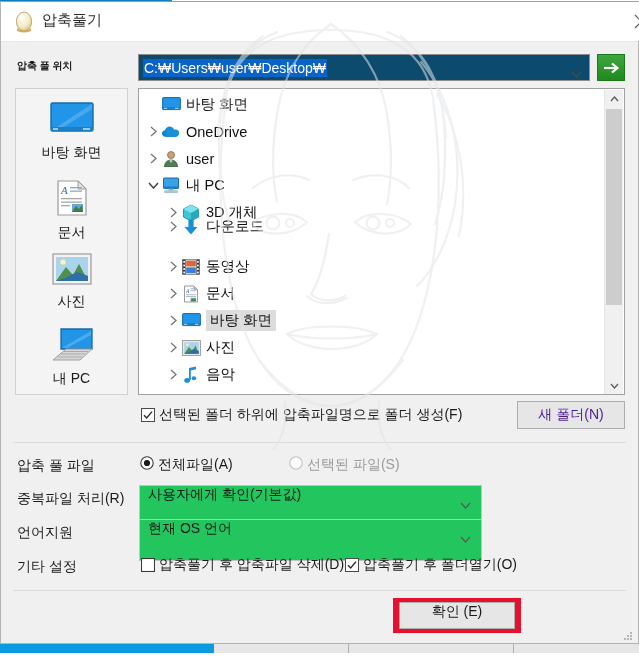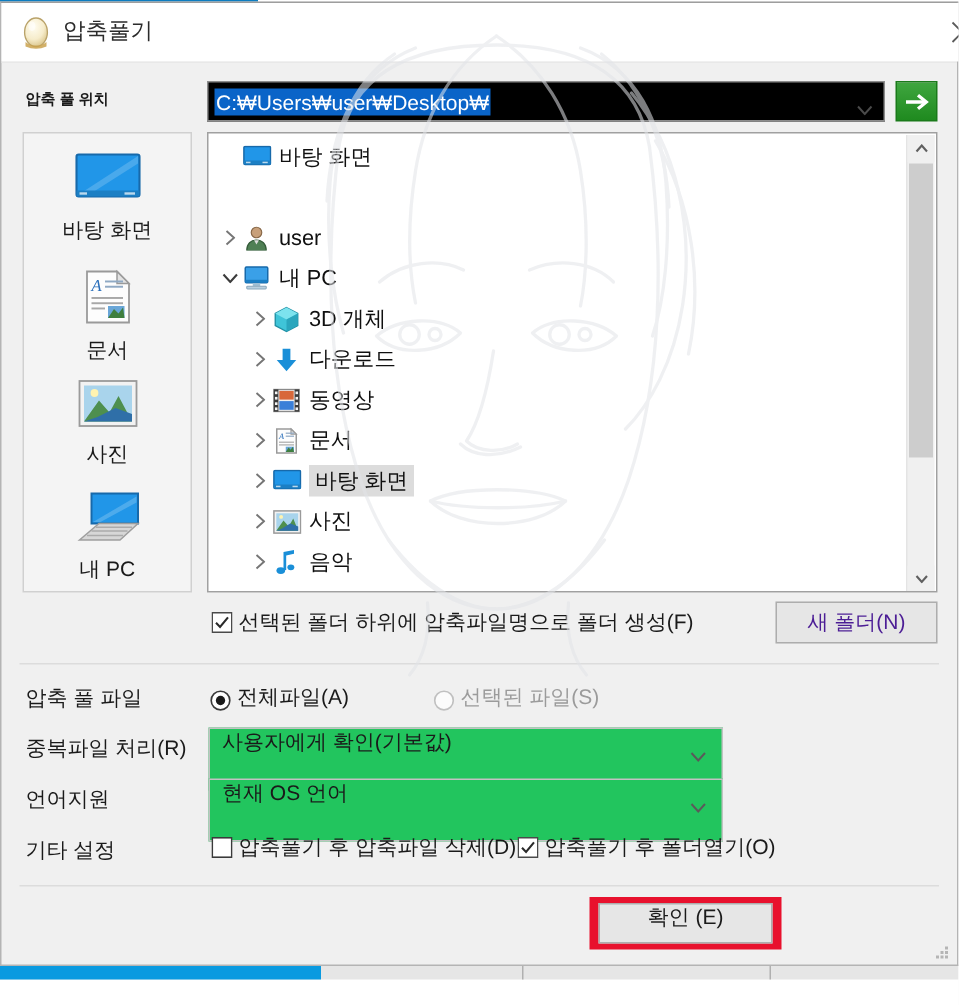--- a/index.html
+++ b/index.html
@@ -52,21 +52,21 @@
     background: #e8e8e8;
   }
 
   
   .path-label {
     position: absolute; left: 16px; top: 57px;
     font-size: 10px; font-weight: bold; color: #1a1a1a; white-space: nowrap;
   }
   .path-combo {
     position: absolute; left: 137px; top: 52px; width: 452px; height: 27px;
-    background: #000000; border: 1px solid #8c8c8c; box-sizing: border-box;
+    background: #0c4a6e; border: 1px solid #8c8c8c; box-sizing: border-box;
   }
   .path-value {
     position: absolute; left: 4px; top: 4px;
     font-size: 14px; color: #ffffff; background: #0a64c8;
     padding: 0 1px; white-space: nowrap; line-height: 18px;
   }
   .combo-arrow {
     position: absolute; right: 7px; top: 9px; width: 11px; height: 7px;
   }
   .go-btn {
@@ -139,21 +139,21 @@
 
   .hsep {
     position: absolute; left: 12px; width: 613px; height: 1px; background: #dcdcdc;
   }
 
   
   .opt-label {
     position: absolute; left: 16px; font-size: 14px; color: #1a1a1a; white-space: nowrap;
   }
   .radio-item {
-    position: absolute; display: flex; align-items: flex-end; cursor: default;
+    position: absolute; display: flex; align-items: flex-start; cursor: default;
   }
   .radio-item .rtext { font-size: 14px; margin-left: 4px; white-space: nowrap; color: #1a1a1a; }
   .radio-item.disabled .rtext { color: #9b9b9b; }
 
   .select {
     position: absolute; left: 138px; width: 343px; height: 42px;
     background: #22c55e; border: 1px solid #c2c2c2; box-sizing: border-box;
     display: flex; align-items: flex-start; cursor: default;
   }
   .select .sv { font-size: 14px; color: #1a1a1a; margin-left: 8px; white-space: nowrap; }
@@ -324,20 +324,34 @@
             <svg width="19" height="15" viewBox="0 0 19 15">
               <rect x="0.6" y="0.6" width="17.8" height="12" rx="0.8" fill="#2196e8" stroke="#1769aa" stroke-width="1"></rect>
               <rect x="0.6" y="10" width="17.8" height="2.6" fill="#1c7fc4"></rect>
               <rect x="2" y="10.8" width="3" height="1" fill="#fff" opacity="0.7"></rect>
               <rect x="13" y="10.8" width="3.5" height="1" fill="#fff" opacity="0.7"></rect>
             </svg>
           </span>
           <span class="tw">바탕 화면</span>
         </div>
 
+        <div class="trow" style="top:29px; left:6px">
+          <span class="chev">
+            <svg width="7" height="11" viewBox="0 0 7 11">
+                <polyline points="1,1 6,5.5 1,10" fill="none" stroke="#767676" stroke-width="1.3"></polyline>
+              </svg>
+          </span>
+          <span class="ticon">
+            <svg width="20" height="14" viewBox="0 0 20 14">
+              <path d="M5.5 12 C2.4 12 1 10.3 1 8.6 C1 7 2.3 5.7 3.9 5.6 C4.3 3.3 6.3 1.6 8.7 1.6 C10.8 1.6 12.6 2.9 13.2 4.8 C13.6 4.6 14.1 4.5 14.6 4.5 C16.6 4.5 18.2 6 18.2 8 C18.2 10.3 16.5 12 14.2 12 Z" fill="#1a8fd8"></path>
+              <path d="M5.5 12 C2.4 12 1 10.3 1 8.6 C1 7 2.3 5.7 3.9 5.6 C4.3 4.6 5 3.8 5.9 3.3 C5.4 4.1 5.2 5 5.2 6 L5.2 12 Z" fill="#0c6fb0" opacity="0.4"></path>
+            </svg>
+          </span>
+          <span class="tw">OneDrive</span>
+        </div>
 
         <div class="trow" style="top:56px; left:6px">
           <span class="chev">
             <svg width="7" height="11" viewBox="0 0 7 11">
                 <polyline points="1,1 6,5.5 1,10" fill="none" stroke="#767676" stroke-width="1.3"></polyline>
               </svg>
           </span>
           <span class="ticon">
             <svg width="18" height="17" viewBox="0 0 18 17">
               <circle cx="9" cy="5" r="3.5" fill="#c8a07a" stroke="#8a6a4a" stroke-width="0.8"></circle>
@@ -374,21 +388,21 @@
           <span class="ticon">
             <svg width="18" height="18" viewBox="0 0 18 18">
               <path d="M9 1 L16.5 5 L16.5 13 L9 17 L1.5 13 L1.5 5 Z" fill="#3fc4d8" stroke="#1f8fa4" stroke-width="0.9"></path>
               <path d="M9 1 L16.5 5 L9 9 L1.5 5 Z" fill="#7ce3ee"></path>
               <path d="M9 9 L16.5 5 L16.5 13 L9 17 Z" fill="#2aa6bd"></path>
             </svg>
           </span>
           <span class="tw">3D 개체</span>
         </div>
 
-        <div class="trow" style="top:137px; left:26px">
+        <div class="trow" style="top:124px; left:26px">
           <span class="chev">
             <svg width="7" height="11" viewBox="0 0 7 11">
                 <polyline points="1,1 6,5.5 1,10" fill="none" stroke="#767676" stroke-width="1.3"></polyline>
               </svg>
           </span>
           <span class="ticon">
             <svg width="18" height="18" viewBox="0 0 18 18">
               <rect x="6.4" y="1.5" width="5.2" height="8" fill="#1a8fd8"></rect>
               <path d="M2.5 9 L15.5 9 L9 16.5 Z" fill="#1a8fd8"></path>
             </svg>

